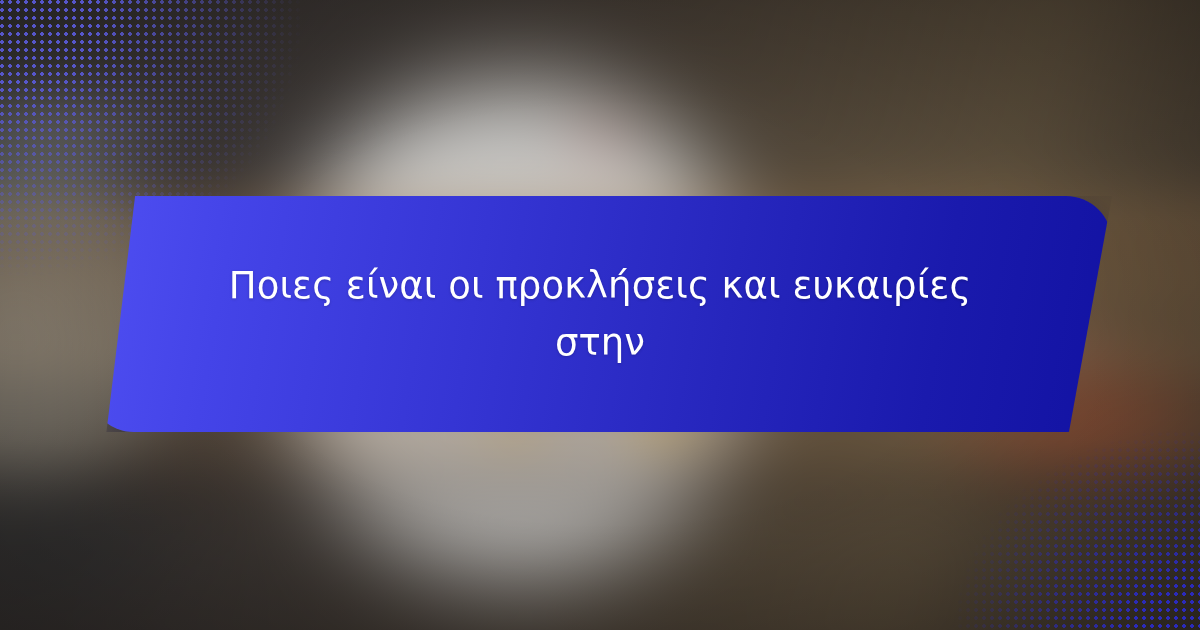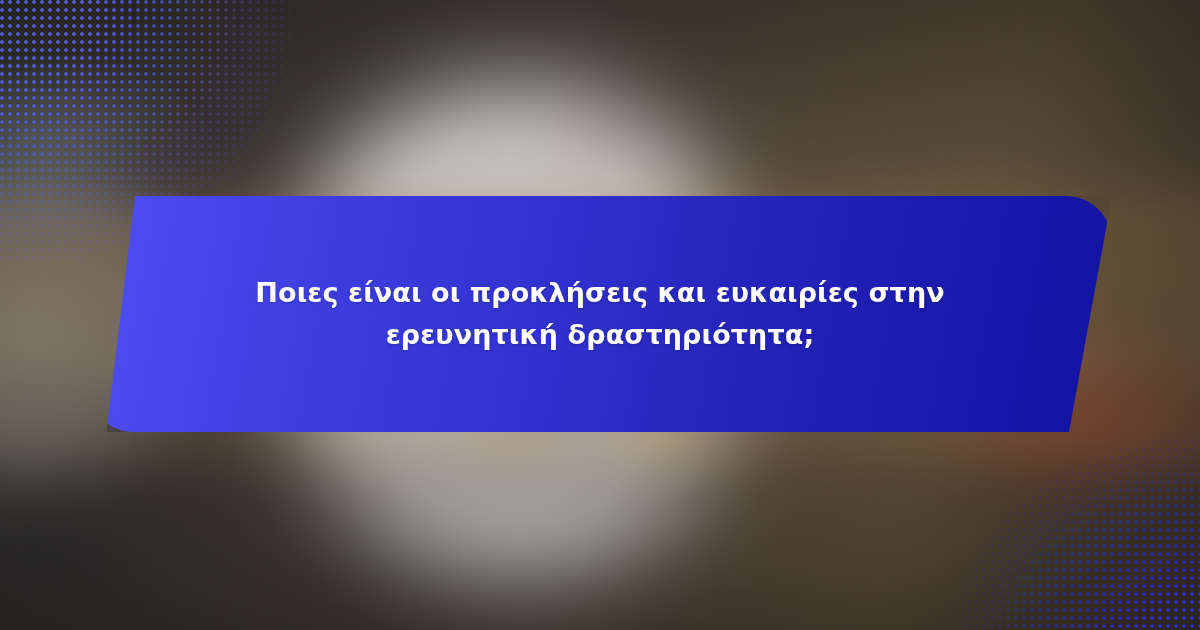--- a/index.html
+++ b/index.html
@@ -132,23 +132,23 @@
     inset: 0;
     display: flex;
     flex-direction: column;
     align-items: center;
     justify-content: center;
     padding: 28px 120px;
   }
 
   .question {
     color: #ffffff;
-    font-size: 27px;
+    font-size: 37px;
     line-height: 1.55;
-    font-weight: 700;
+    font-weight: 400;
     text-align: center;
     letter-spacing: .1px;
     text-shadow: 0 1px 3px rgba(0,0,0,0.18);
     max-width: 790px;
     font-family: "DejaVu Sans", "Liberation Sans", sans-serif;
   }
 </style>
 </head>
 <body>
 
@@ -161,18 +161,17 @@
   <div class="bg-overlay"></div>
 
   <div class="dots dots-tl"></div>
   <div class="dots dots-br"></div>
 
   <div class="card-wrap">
     <div class="card"></div>
     <div class="card-inner">
       <div class="question">
         <span>Ποιες είναι οι προκλήσεις και ευκαιρίες στην</span><br>
-        <span>ερευνητική δραστηριότητα;</span>
       </div>
     </div>
   </div>
 
 </div>
 
 </body></html>

